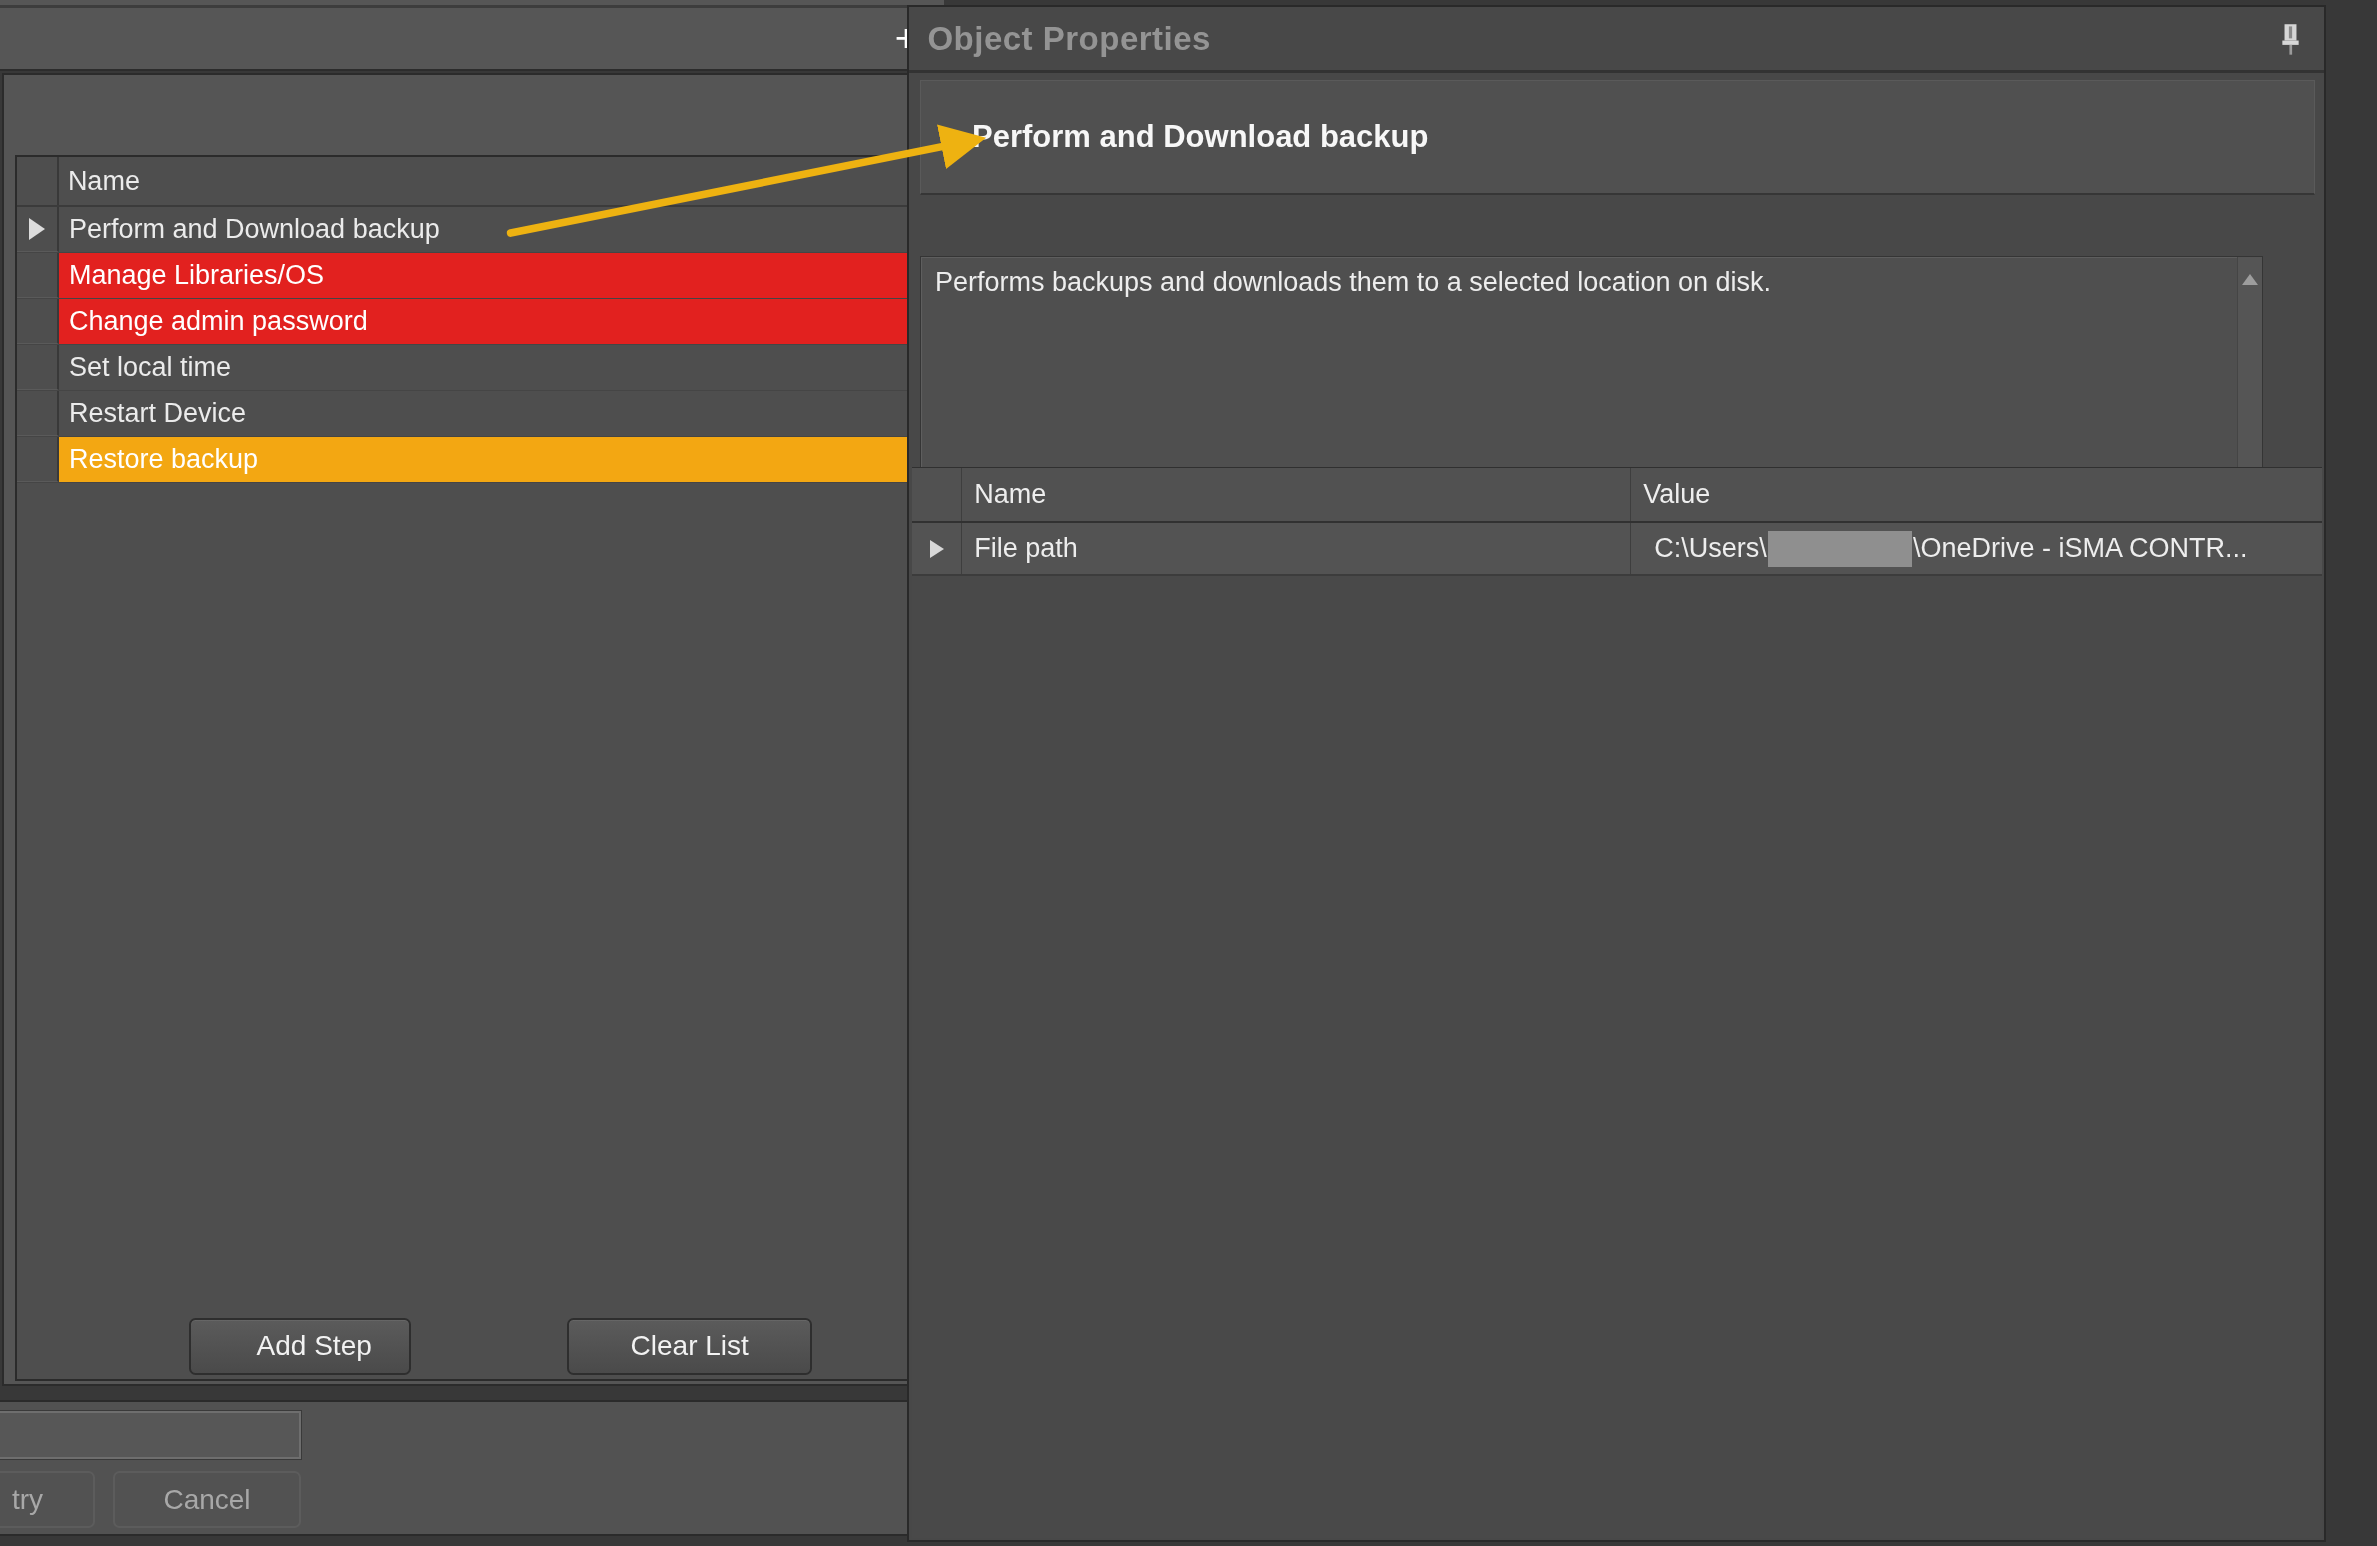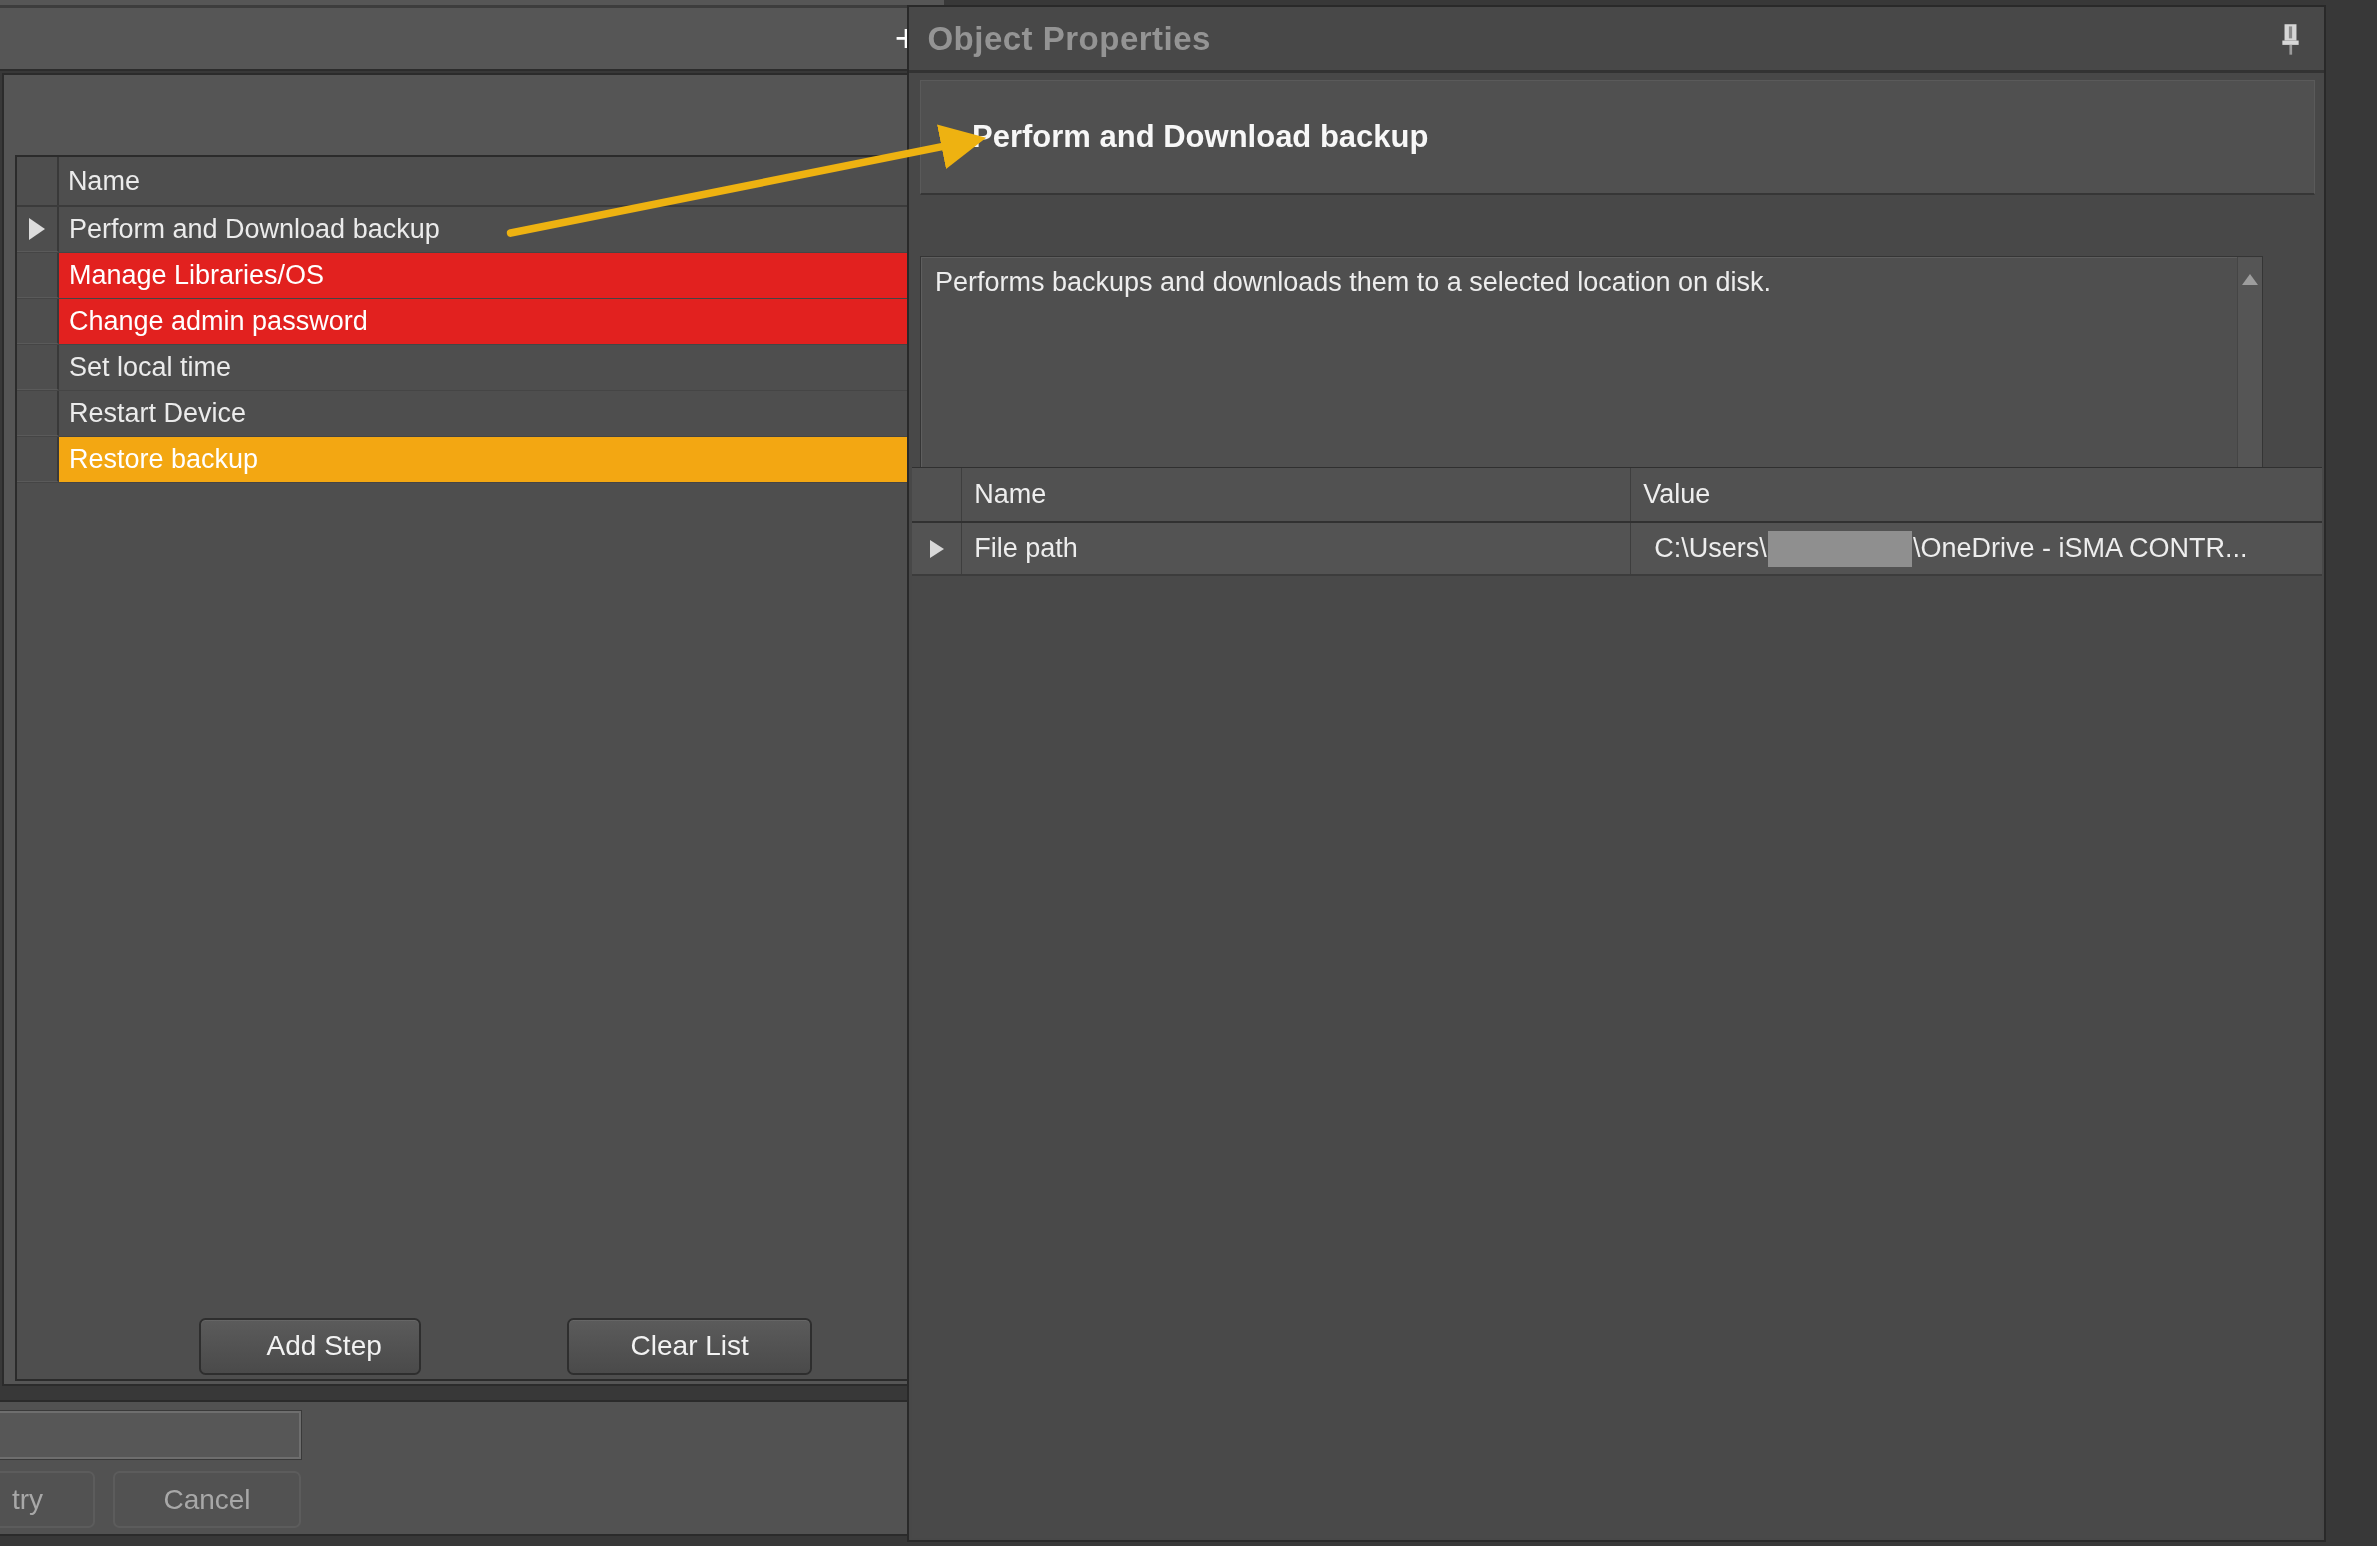--- a/index.html
+++ b/index.html
@@ -60,21 +60,21 @@
   }
   .btn {
     position:absolute; height:57px;
     border:2.2px solid #2e2e2e; border-radius:6.5px;
     background:linear-gradient(180deg,#5b5b5b,#4a4a4a);
     box-shadow:inset 0 1.1px 0 rgba(255,255,255,0.07);
     color:#f2f2f2; font-size:28px;
     display:flex; align-items:center; justify-content:center;
     cursor:default;
   }
-  .btn-addstep  { left:182px; bottom:4.3px;  width:222px;padding-left:28px; }
+  .btn-addstep  { left:172px; bottom:4.3px;  width:222px;padding-left:28px; }
   .btn-clearlist{ left:517px; bottom:4.3px;  width:245px;margin-left:33px; }
 
   
   .bottom-panel {
     position:absolute; left:-14px; top:1400px; width:944px; height:136px;
     background:#525252; border:2.2px solid #2b2b2b; border-radius:8.7px;
   }
   .b-input {
     position:absolute; left:-1.1px; top:8.7px; width:314px; height:48px;
     background:#575757; border:2.2px solid #6e6e6e; outline:1.6px solid #3a3a3a;

